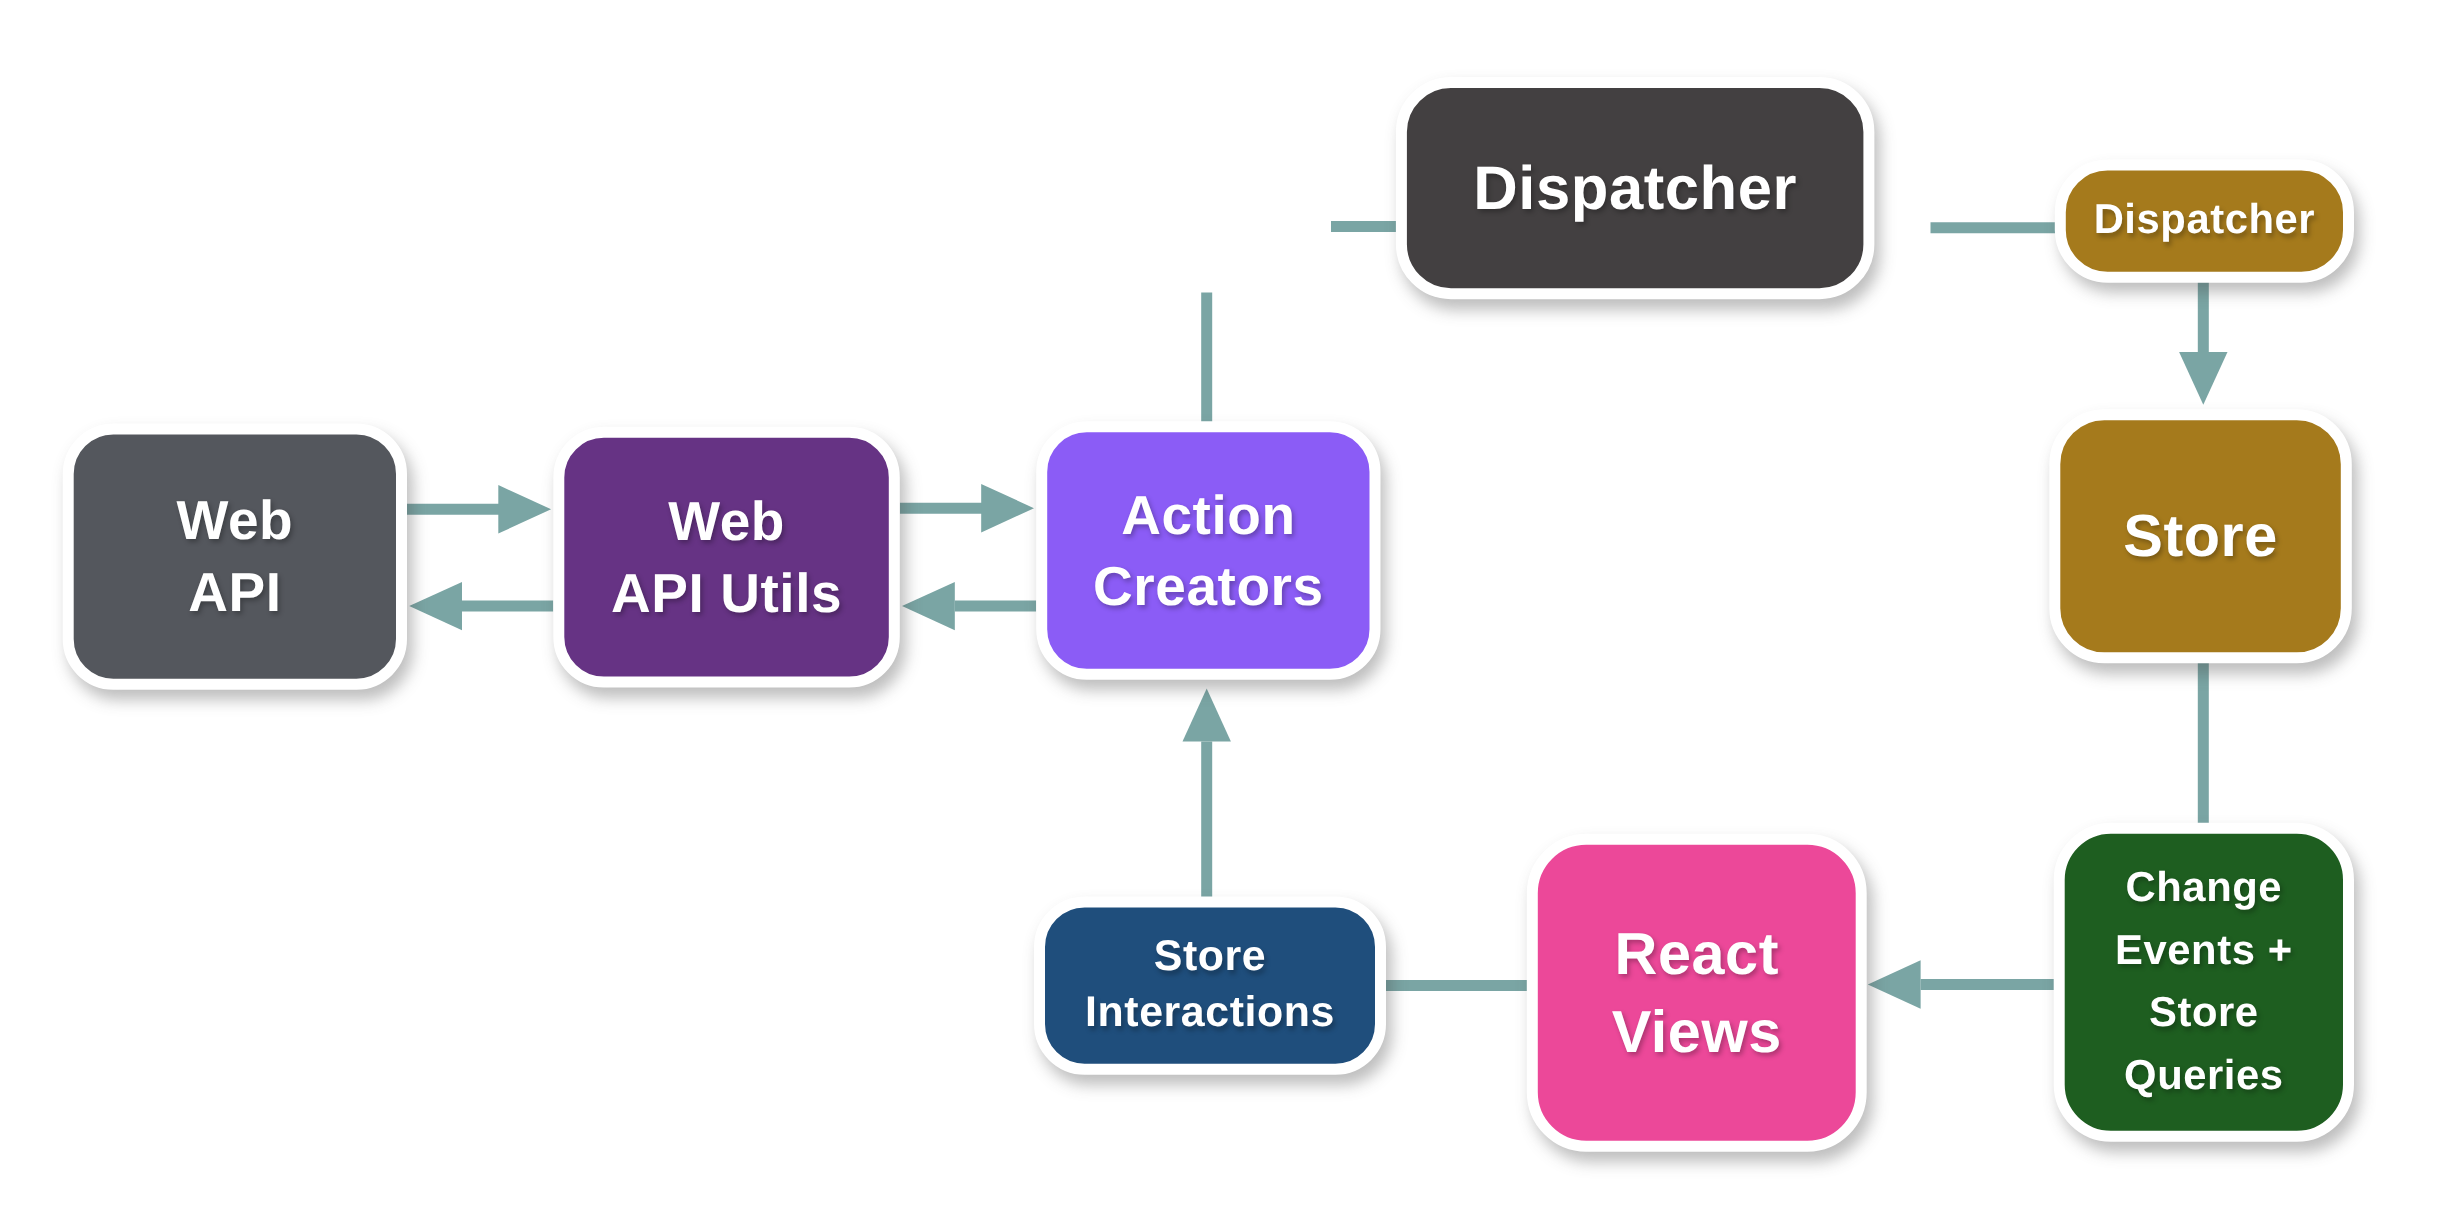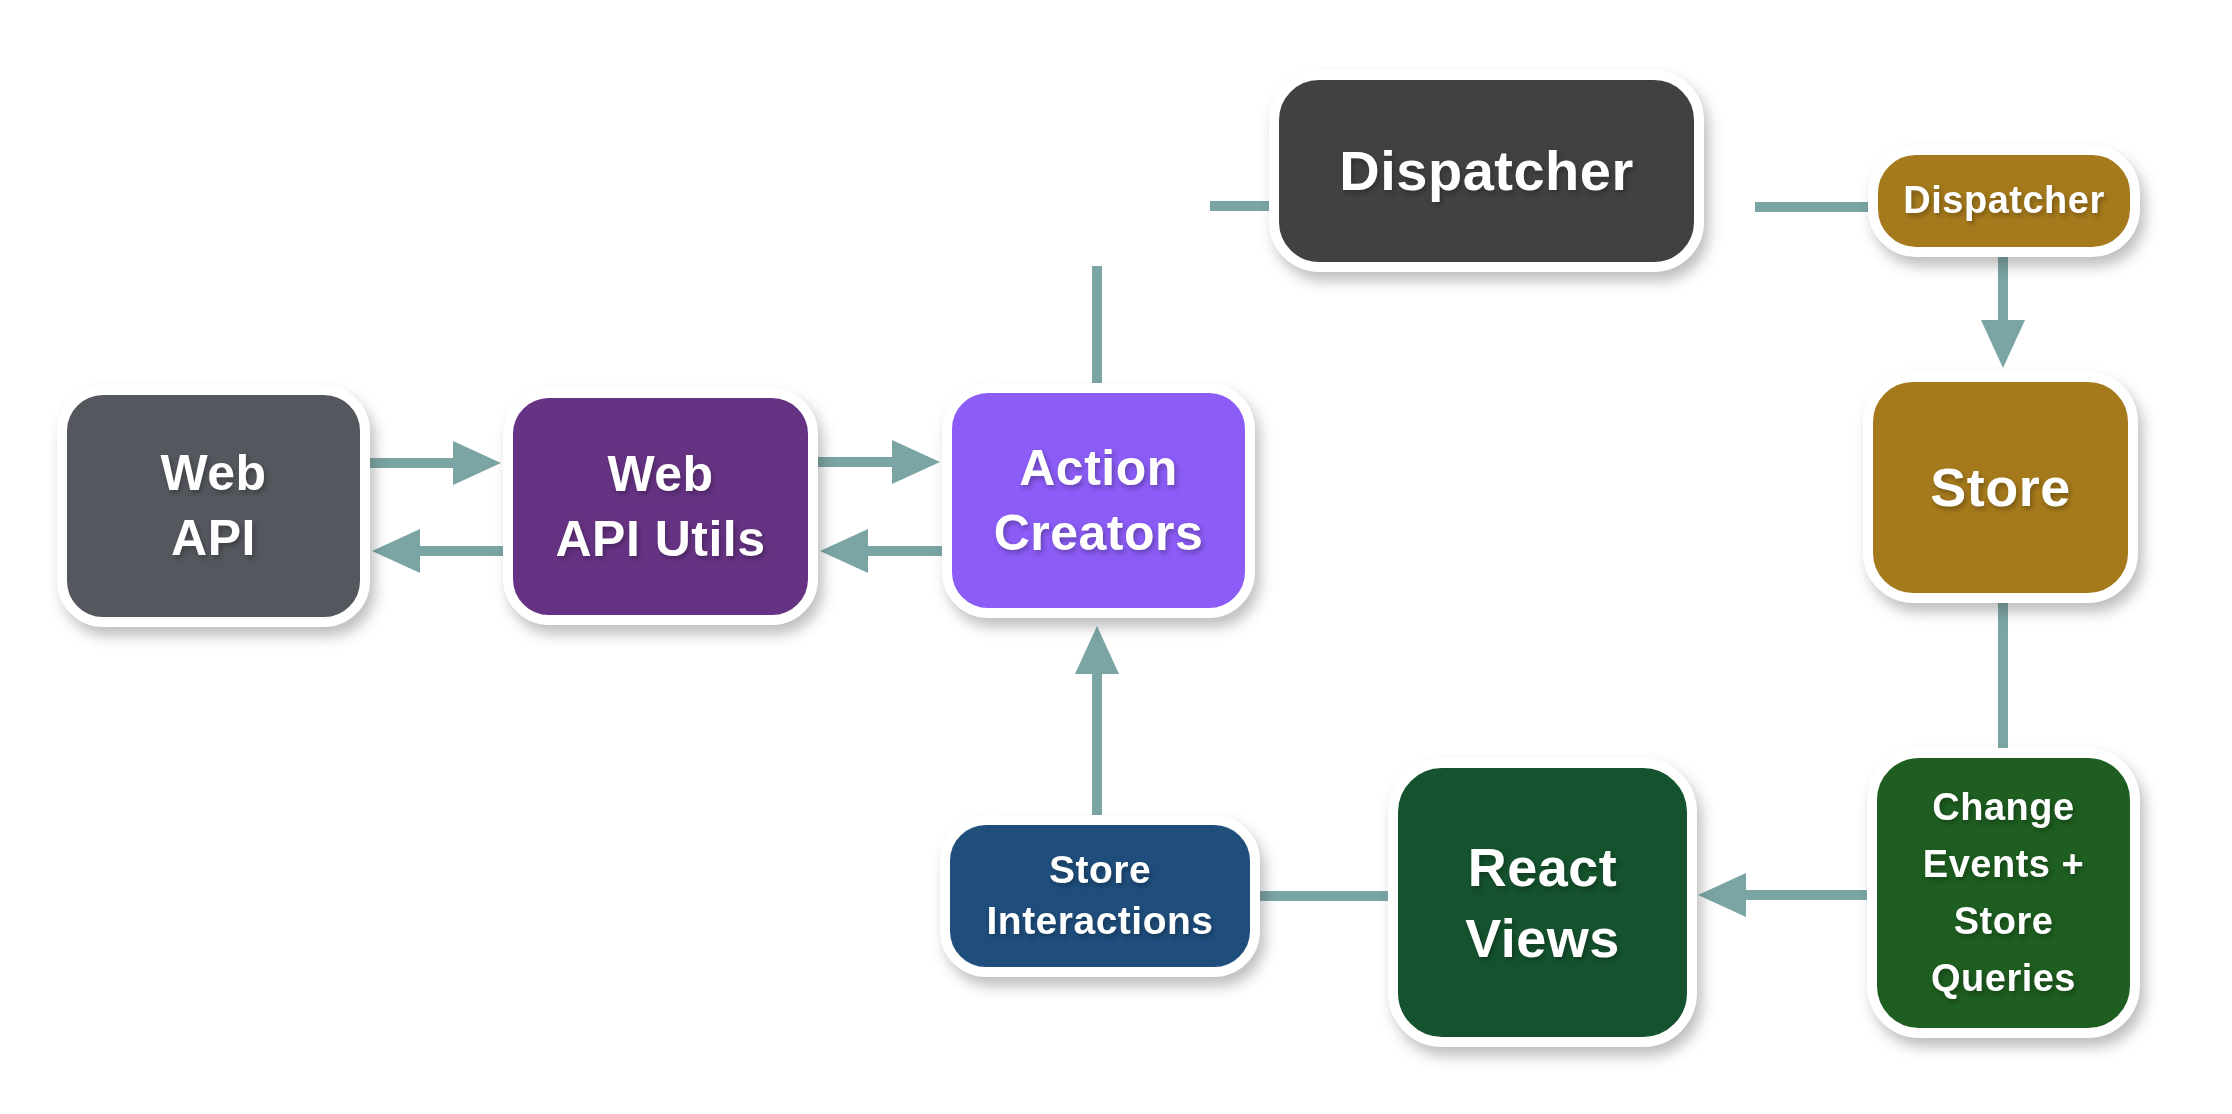--- a/index.html
+++ b/index.html
@@ -123,21 +123,21 @@
     <span>Store</span>
   </div>
 
   <div class="node" id="n-change-events" style="background-color: rgb(30, 94, 32);">
     <span>Change
 Events +
 Store
 Queries</span>
   </div>
 
-  <div class="node" id="n-react-views" style="background-color: #14532d;">
+  <div class="node" id="n-react-views" style="background-color: #ec4899;">
     <span>React
 Views</span>
   </div>
 
   <div class="node" id="n-user-interactions" style="background-color: rgb(31, 78, 124);">
     <span>Store
 Interactions</span>
   </div>
 
 </div>

